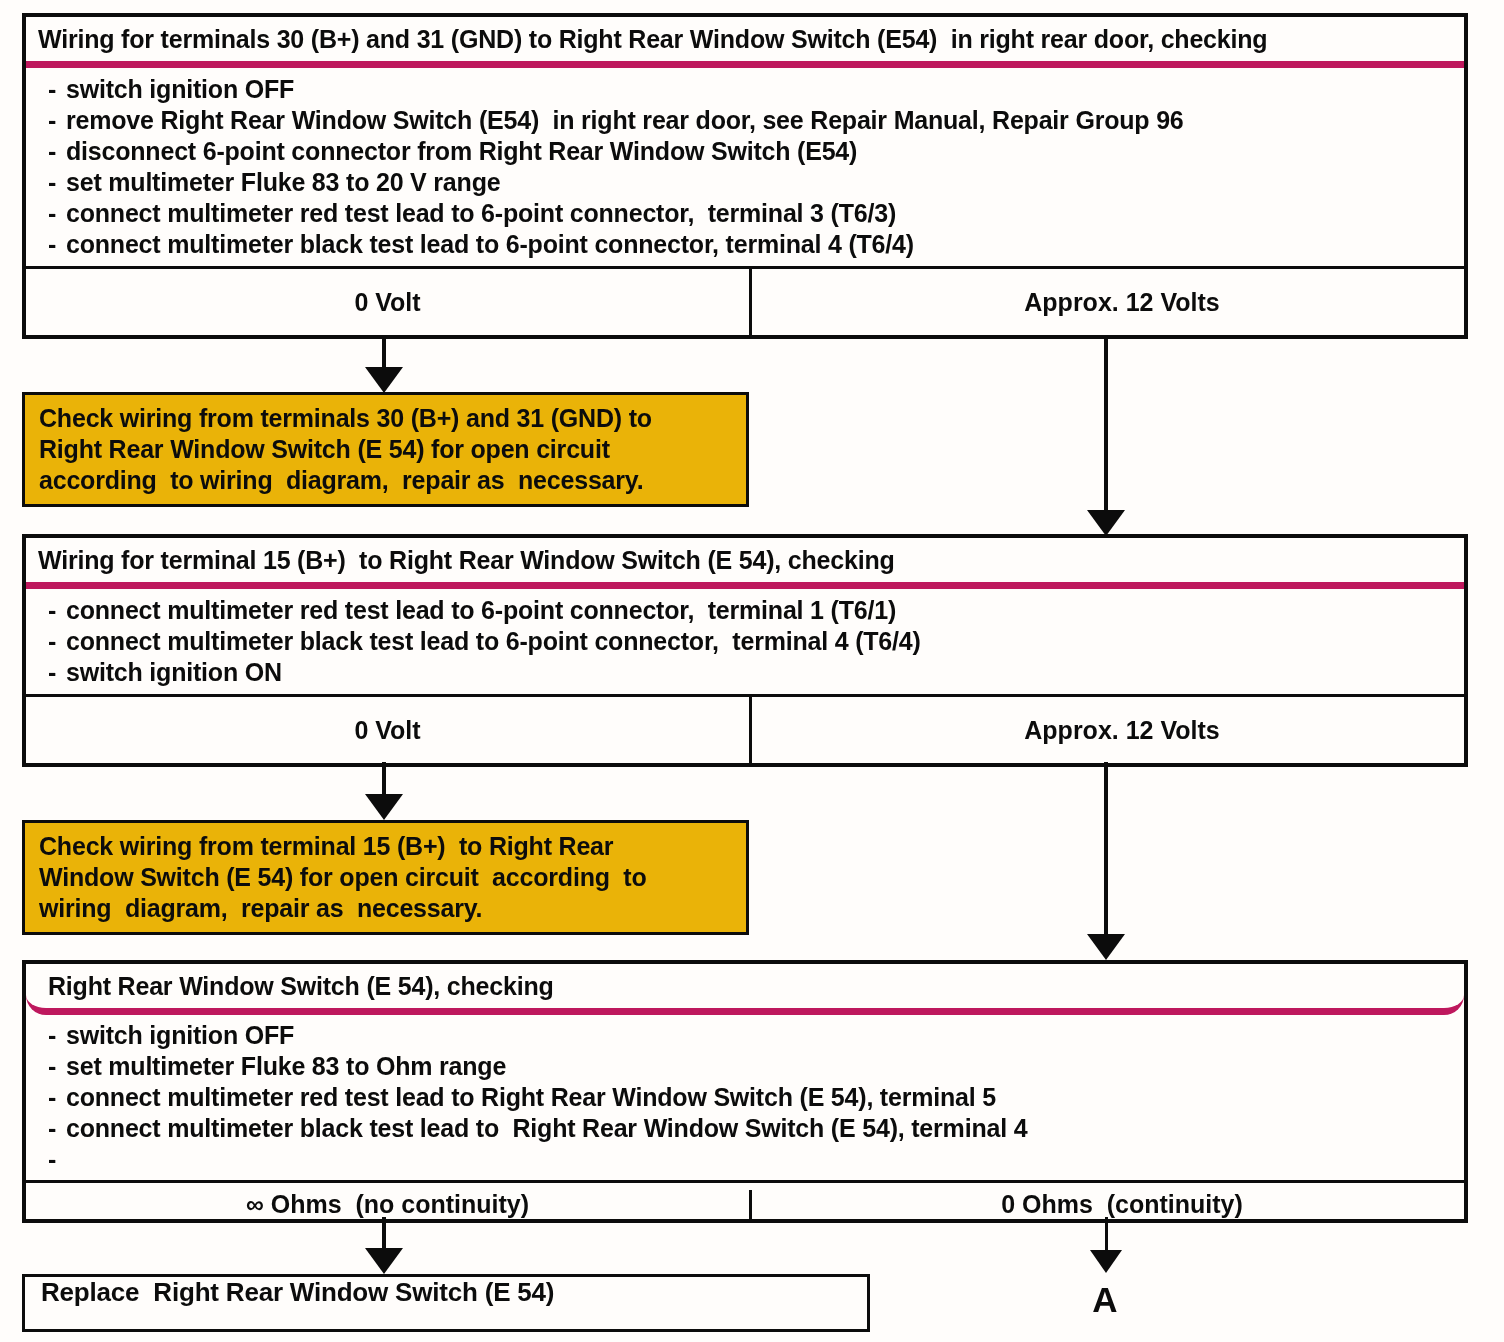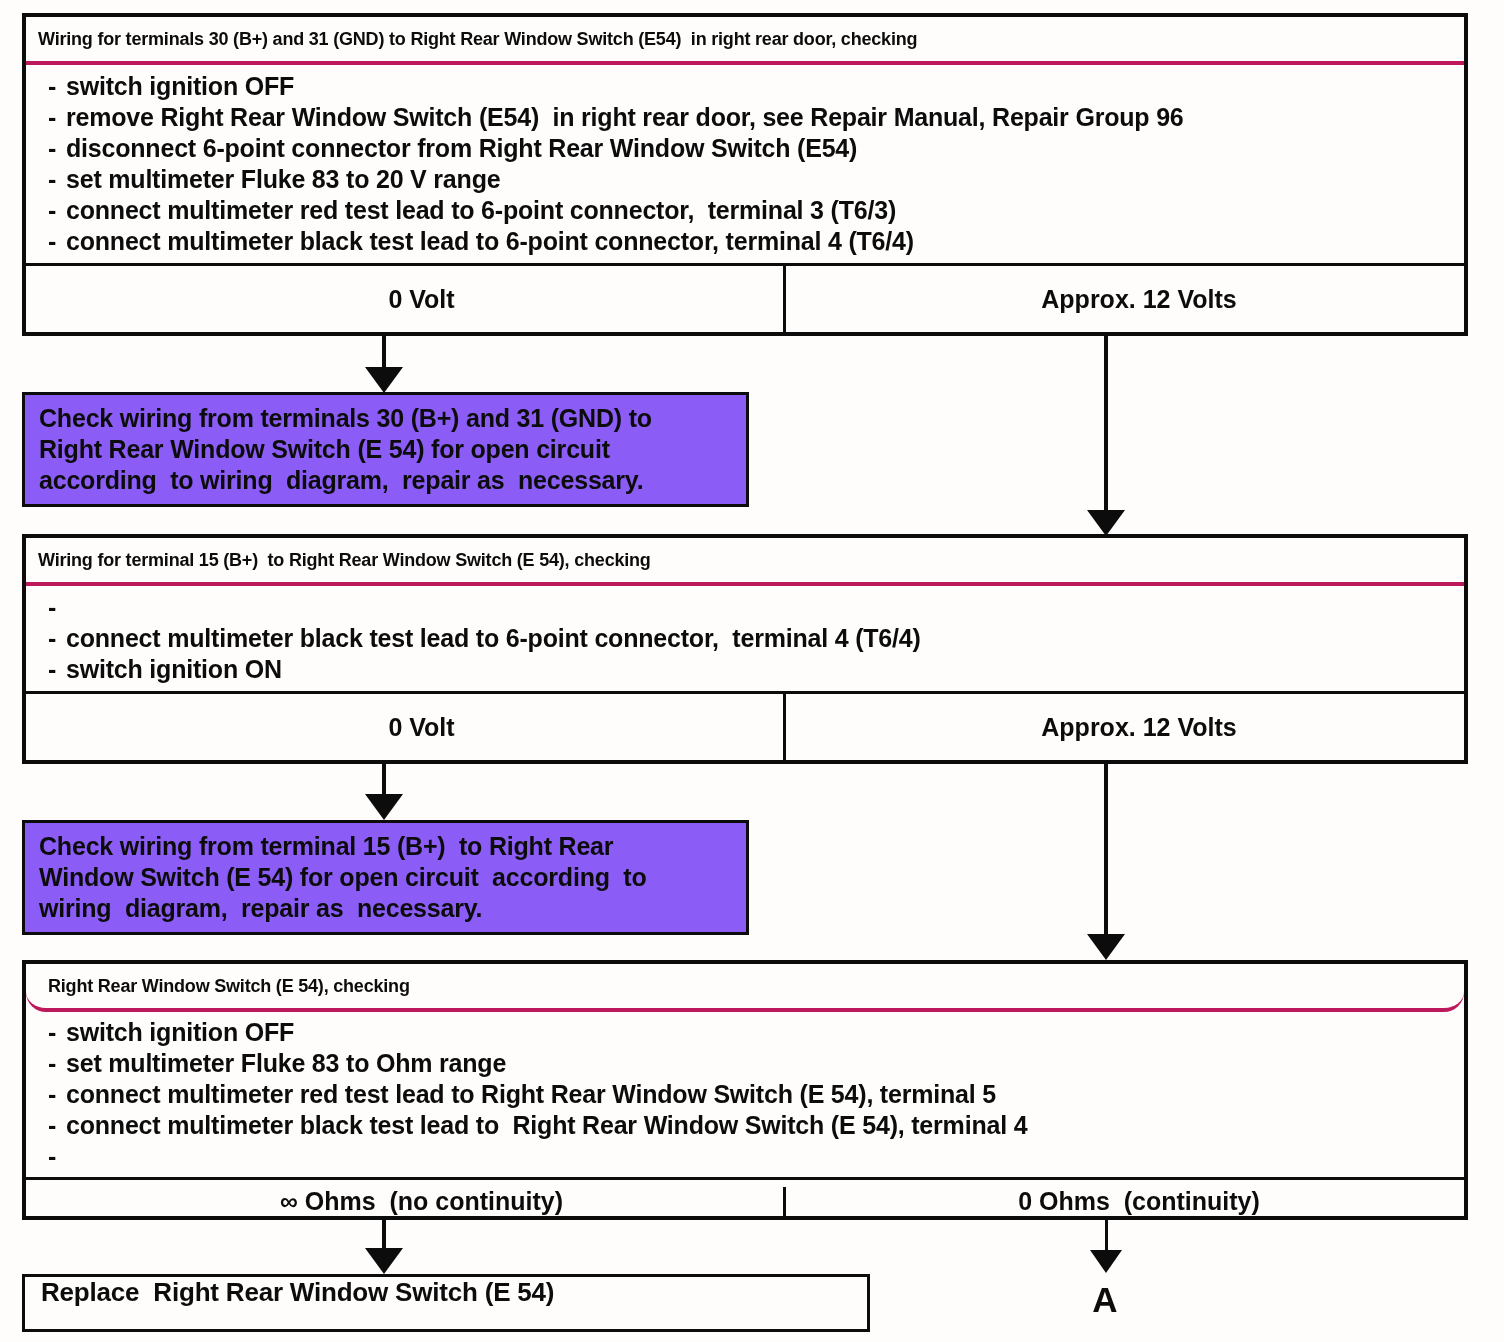--- a/index.html
+++ b/index.html
@@ -12,38 +12,38 @@
     color:#0c0c0c;
     overflow:hidden;
   }
   .txt{white-space:pre-wrap;}
   
   .step{
     position:absolute;left:22px;width:1438px;
     border:4px solid #0c0c0c;background:#fffdfb;
   }
   .step-title{
-    height:44px;border-bottom:4px solid #be185d;
+    height:44px;border-bottom:7px solid #be185d;
     display:flex;align-items:center;padding-left:12px;
-    font-size:18px;letter-spacing:-0.2px;
+    font-size:25px;letter-spacing:-0.2px;
   }
   .step3 .step-title{padding-left:22px;border-radius:20px;}
   .step-body{padding:6px 0 6px 12px;font-size:25px;line-height:31px;letter-spacing:-0.2px;}
   .bullet{display:flex;}
   .bullet .dash{width:28px;flex:none;text-align:center;}
-  .results{display:flex;border-top:3px solid #0c0c0c;font-size:25px;padding-left:34px;}
+  .results{display:flex;border-top:3px solid #0c0c0c;font-size:25px;}
   .results .cell{display:flex;align-items:center;justify-content:center;}
   .results .cell-left{width:723px;border-right:3px solid #0c0c0c;flex:none;}
   .results .cell-right{flex:1;margin-left:28px;}
   .results-tall{height:66px;}
   .results-short{height:36px;align-items:flex-end;}
   
   .action{
     position:absolute;left:22px;width:697px;
-    border:3px solid #0c0c0c;background:#8b5cf6;
+    border:3px solid #0c0c0c;background:#eab308;
     padding:8px 10px 8px 14px;
     font-size:25px;line-height:31px;letter-spacing:-0.2px;
   }
   .replace{
     position:absolute;left:22px;top:1274px;width:826px;height:52px;
     border:3px solid #0c0c0c;background:#fffdfb;
     display:flex;padding-left:16px;
     font-size:26px;letter-spacing:-0.2px;
   }
   
@@ -120,20 +120,21 @@
     <div class="txt">Check wiring from terminals 30 (B+) and 31 (GND) to</div>
     <div class="txt">Right Rear Window Switch (E 54) for open circuit</div>
     <div class="txt">according  to wiring  diagram,  repair as  necessary.</div>
   </section>
 
   <section class="step" style="top:534px;">
     <div class="step-title txt">Wiring for terminal 15 (B+)  to Right Rear Window Switch (E 54), checking</div>
     <div class="step-body">
       <div class="bullet">
           <span class="dash">-</span>
+          <span class="txt">connect multimeter red test lead to 6-point connector,  terminal 1 (T6/1)</span>
         </div>
       <div class="bullet">
           <span class="dash">-</span>
           <span class="txt">connect multimeter black test lead to 6-point connector,  terminal 4 (T6/4)</span>
         </div>
       <div class="bullet">
           <span class="dash">-</span>
           <span class="txt">switch ignition ON</span>
         </div>
     </div>

